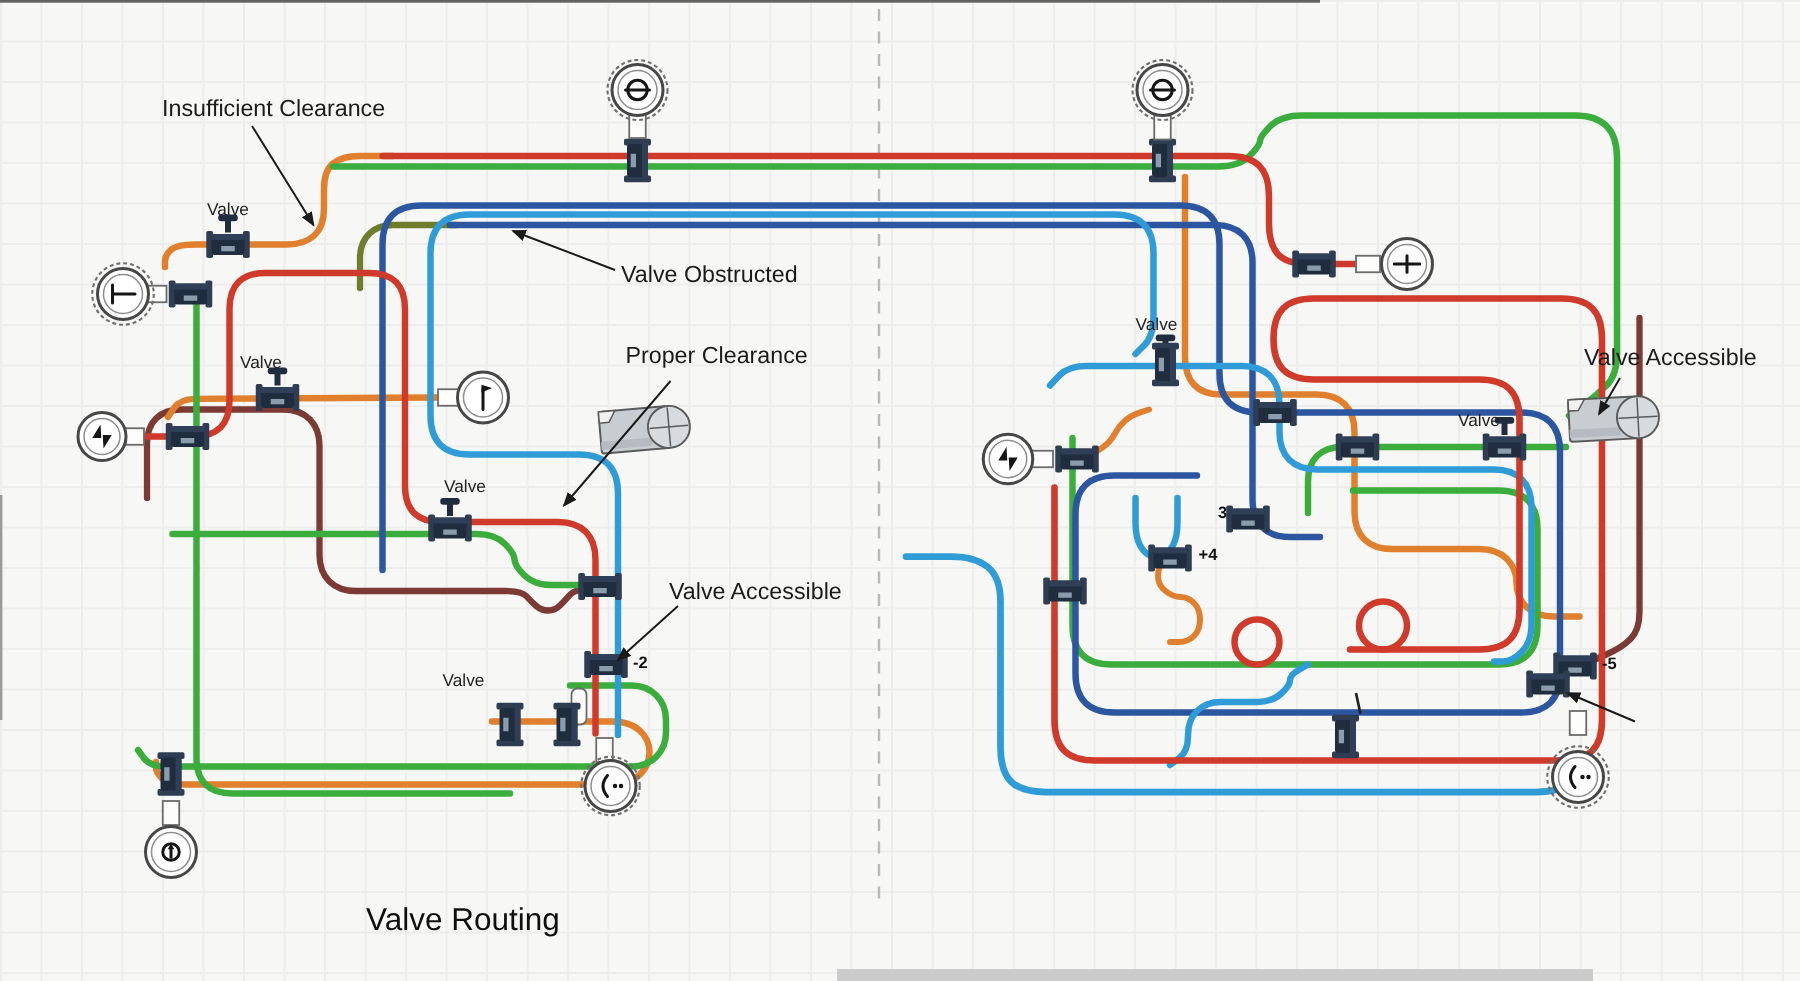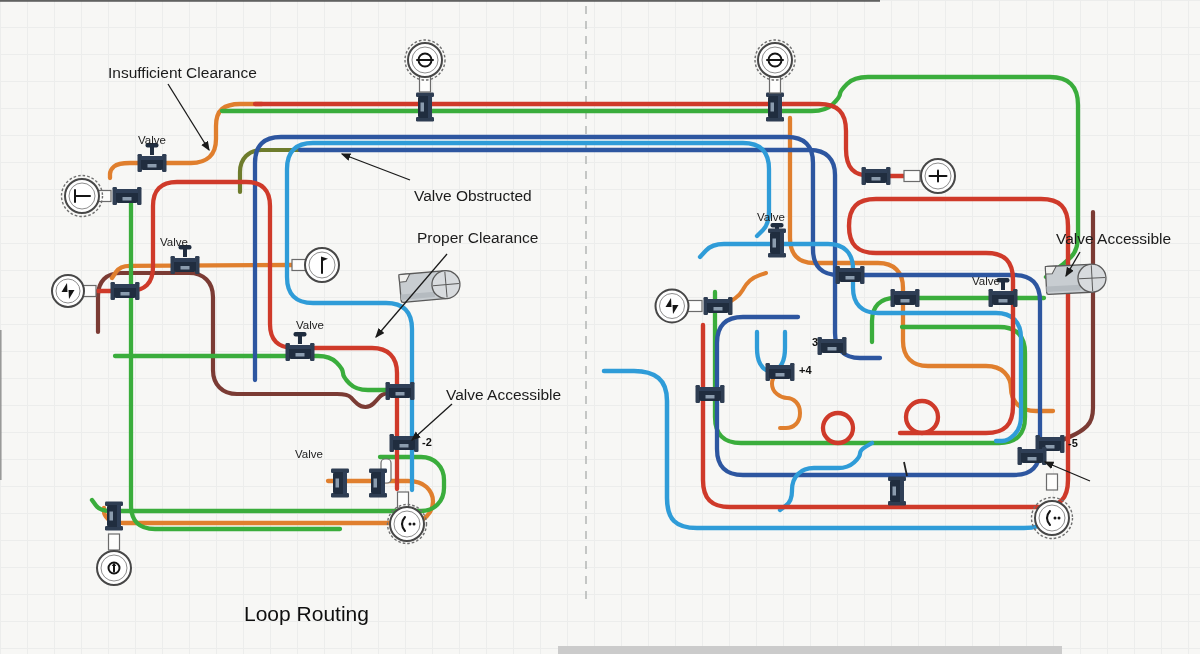--- a/index.html
+++ b/index.html
@@ -318,31 +318,31 @@
     <line x1="168" y1="84" x2="209" y2="150" class="arrow" marker-end="url(#ah)"></line>
     <line x1="410" y1="180" x2="342" y2="154" class="arrow" marker-end="url(#ah)"></line>
     <line x1="447" y1="254" x2="376" y2="337" class="arrow" marker-end="url(#ah)"></line>
     <line x1="452" y1="404" x2="412" y2="440" class="arrow" marker-end="url(#ah)"></line>
     <line x1="1080" y1="252" x2="1066" y2="276" class="arrow" marker-end="url(#ah)"></line>
     <line x1="1090" y1="481" x2="1045" y2="462" class="arrow" marker-end="url(#ah)"></line>
   </g>
 </svg>
 
   <div class="lbl ann" style="left:108px;top:64px;">Insufficient Clearance</div>
-  <div class="lbl ann" style="left:414px;top:187px;">Valve Obstructed</div>
+  <div class="lbl ann" style="left:414px;top:175px;">Valve Obstructed</div>
   <div class="lbl ann" style="left:417px;top:229px;">Proper Clearance</div>
   <div class="lbl ann" style="left:446px;top:386px;">Valve Accessible</div>
   <div class="lbl ann" style="left:1056px;top:230px;">Valve Accessible</div>
 
   <div class="lbl small" style="left:138px;top:134px;">Valve</div>
   <div class="lbl small" style="left:160px;top:236px;">Valve</div>
   <div class="lbl small" style="left:296px;top:319px;">Valve</div>
   <div class="lbl small" style="left:295px;top:448px;">Valve</div>
   <div class="lbl small" style="left:757px;top:211px;">Valve</div>
   <div class="lbl small" style="left:972px;top:275px;">Valve</div>
 
   <div class="lbl num" style="left:422px;top:436px;">-2</div>
   <div class="lbl num" style="left:812px;top:336px;">3</div>
   <div class="lbl num" style="left:799px;top:364px;">+4</div>
   <div class="lbl num" style="left:1068px;top:437px;">-5</div>
 
-  <div class="lbl title" style="left:244px;top:602px;">Loop Routing</div>
+  <div class="lbl title" style="left:244px;top:602px;">Valve Routing</div>
 </div>
 
 </body></html>

